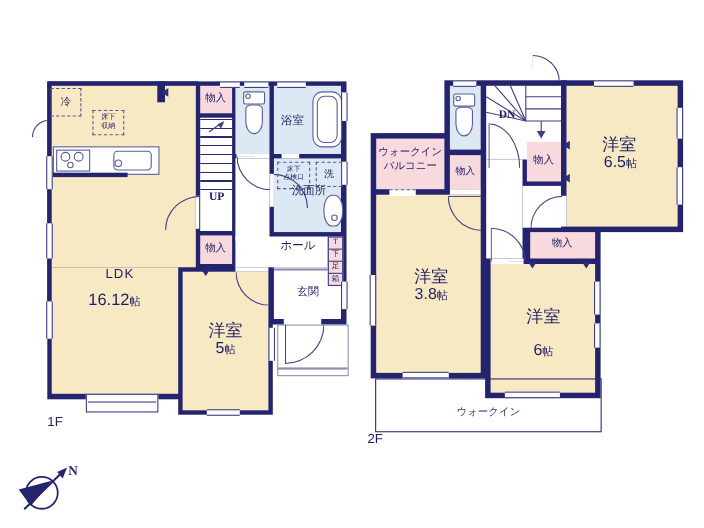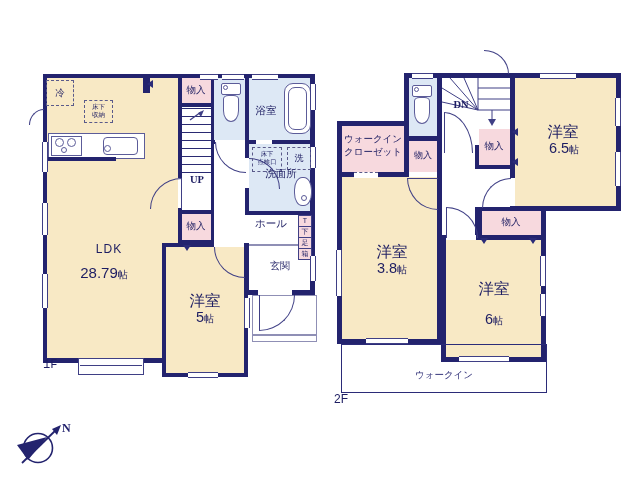--- a/index.html
+++ b/index.html
@@ -187,40 +187,40 @@
   </div>
   <div class="dash" style="left:252px;top:147px;width:28px;height:21px;font-size:6.3px;line-height:8px;padding-top:2px;">
     <div>床下</div>
     <div>点検口</div>
   </div>
   <div class="dash" style="left:287px;top:147px;width:22px;height:21px;font-size:9px;line-height:21px;">
     <span>洗</span>
   </div>
 
   <div class="lb" style="left:109px;top:243px;font-size:12px;letter-spacing:1px;">LDK</div>
-  <div class="lb" style="left:104px;top:265px;font-size:15px;"><span>28.79</span><span class="unit">帖</span></div>
+  <div class="lb" style="left:104px;top:265px;font-size:15px;"><span>16.12</span><span class="unit">帖</span></div>
   <div class="lb" style="left:205px;top:292px;font-size:15.5px;">洋室</div>
   <div class="lb" style="left:205px;top:310px;font-size:14.5px;"><span>5</span><span class="unit">帖</span></div>
   <div class="lb" style="left:266px;top:105px;font-size:10.5px;">浴室</div>
   <div class="lb" style="left:281px;top:168px;font-size:10.5px;">洗面所</div>
   <div class="lb" style="left:271px;top:218px;font-size:10.5px;">ホール</div>
   <div class="lb" style="left:280px;top:260px;font-size:10px;">玄関</div>
   <div class="lb" style="left:196px;top:85px;font-size:9.5px;">物入</div>
   <div class="lb" style="left:196px;top:221px;font-size:9.5px;">物入</div>
   <div class="lb itl" style="left:197px;top:174px;font-size:10.5px;">UP</div>
-  <div class="lbf" style="left:43px;top:358px;font-size:12px;font-family:Liberation Mono, monospace;">1F</div>
+  <div class="lbf" style="left:43px;top:376px;font-size:12px;">1F</div>
 
   <div class="lb" style="left:563px;top:123px;font-size:15.5px;">洋室</div>
   <div class="lb" style="left:564px;top:141px;font-size:14.5px;"><span>6.5</span><span class="unit">帖</span></div>
   <div class="lb" style="left:392px;top:243px;font-size:15.5px;">洋室</div>
   <div class="lb" style="left:392px;top:261px;font-size:14.5px;"><span>3.8</span><span class="unit">帖</span></div>
   <div class="lb" style="left:494px;top:280px;font-size:15.5px;">洋室</div>
   <div class="lb" style="left:494px;top:299px;font-size:14.5px;margin-top:13px;"><span>6</span><span class="unit">帖</span></div>
   <div class="lb" style="left:373px;top:134px;font-size:9.5px;">ウォークイン</div>
-  <div class="lb" style="left:373px;top:147px;font-size:9.5px;">クローゼット</div>
+  <div class="lb" style="left:373px;top:147px;font-size:9.5px;">バルコニー</div>
   <div class="lb" style="left:423px;top:151px;font-size:9px;">物入</div>
   <div class="lb" style="left:494px;top:141px;font-size:9.5px;">物入</div>
   <div class="lb" style="left:511px;top:217px;font-size:9.5px;">物入</div>
   <div class="lb itl" style="left:461px;top:99px;font-size:10.5px;">DN</div>
   <div class="lb" style="left:444px;top:370px;font-size:9.5px;color:#33337a;">ウォークイン</div>
   <div class="lbf" style="left:334px;top:392px;font-size:12px;">2F</div>
 
   <svg style="left:14px;top:422px;" width="60" height="52" viewBox="0 0 60 52">
     <circle cx="24" cy="26" r="14.5" fill="none" stroke="#23236e" stroke-width="1.6"></circle>
     <line x1="8" y1="41" x2="44" y2="6" stroke="#23236e" stroke-width="1.8"></line>

